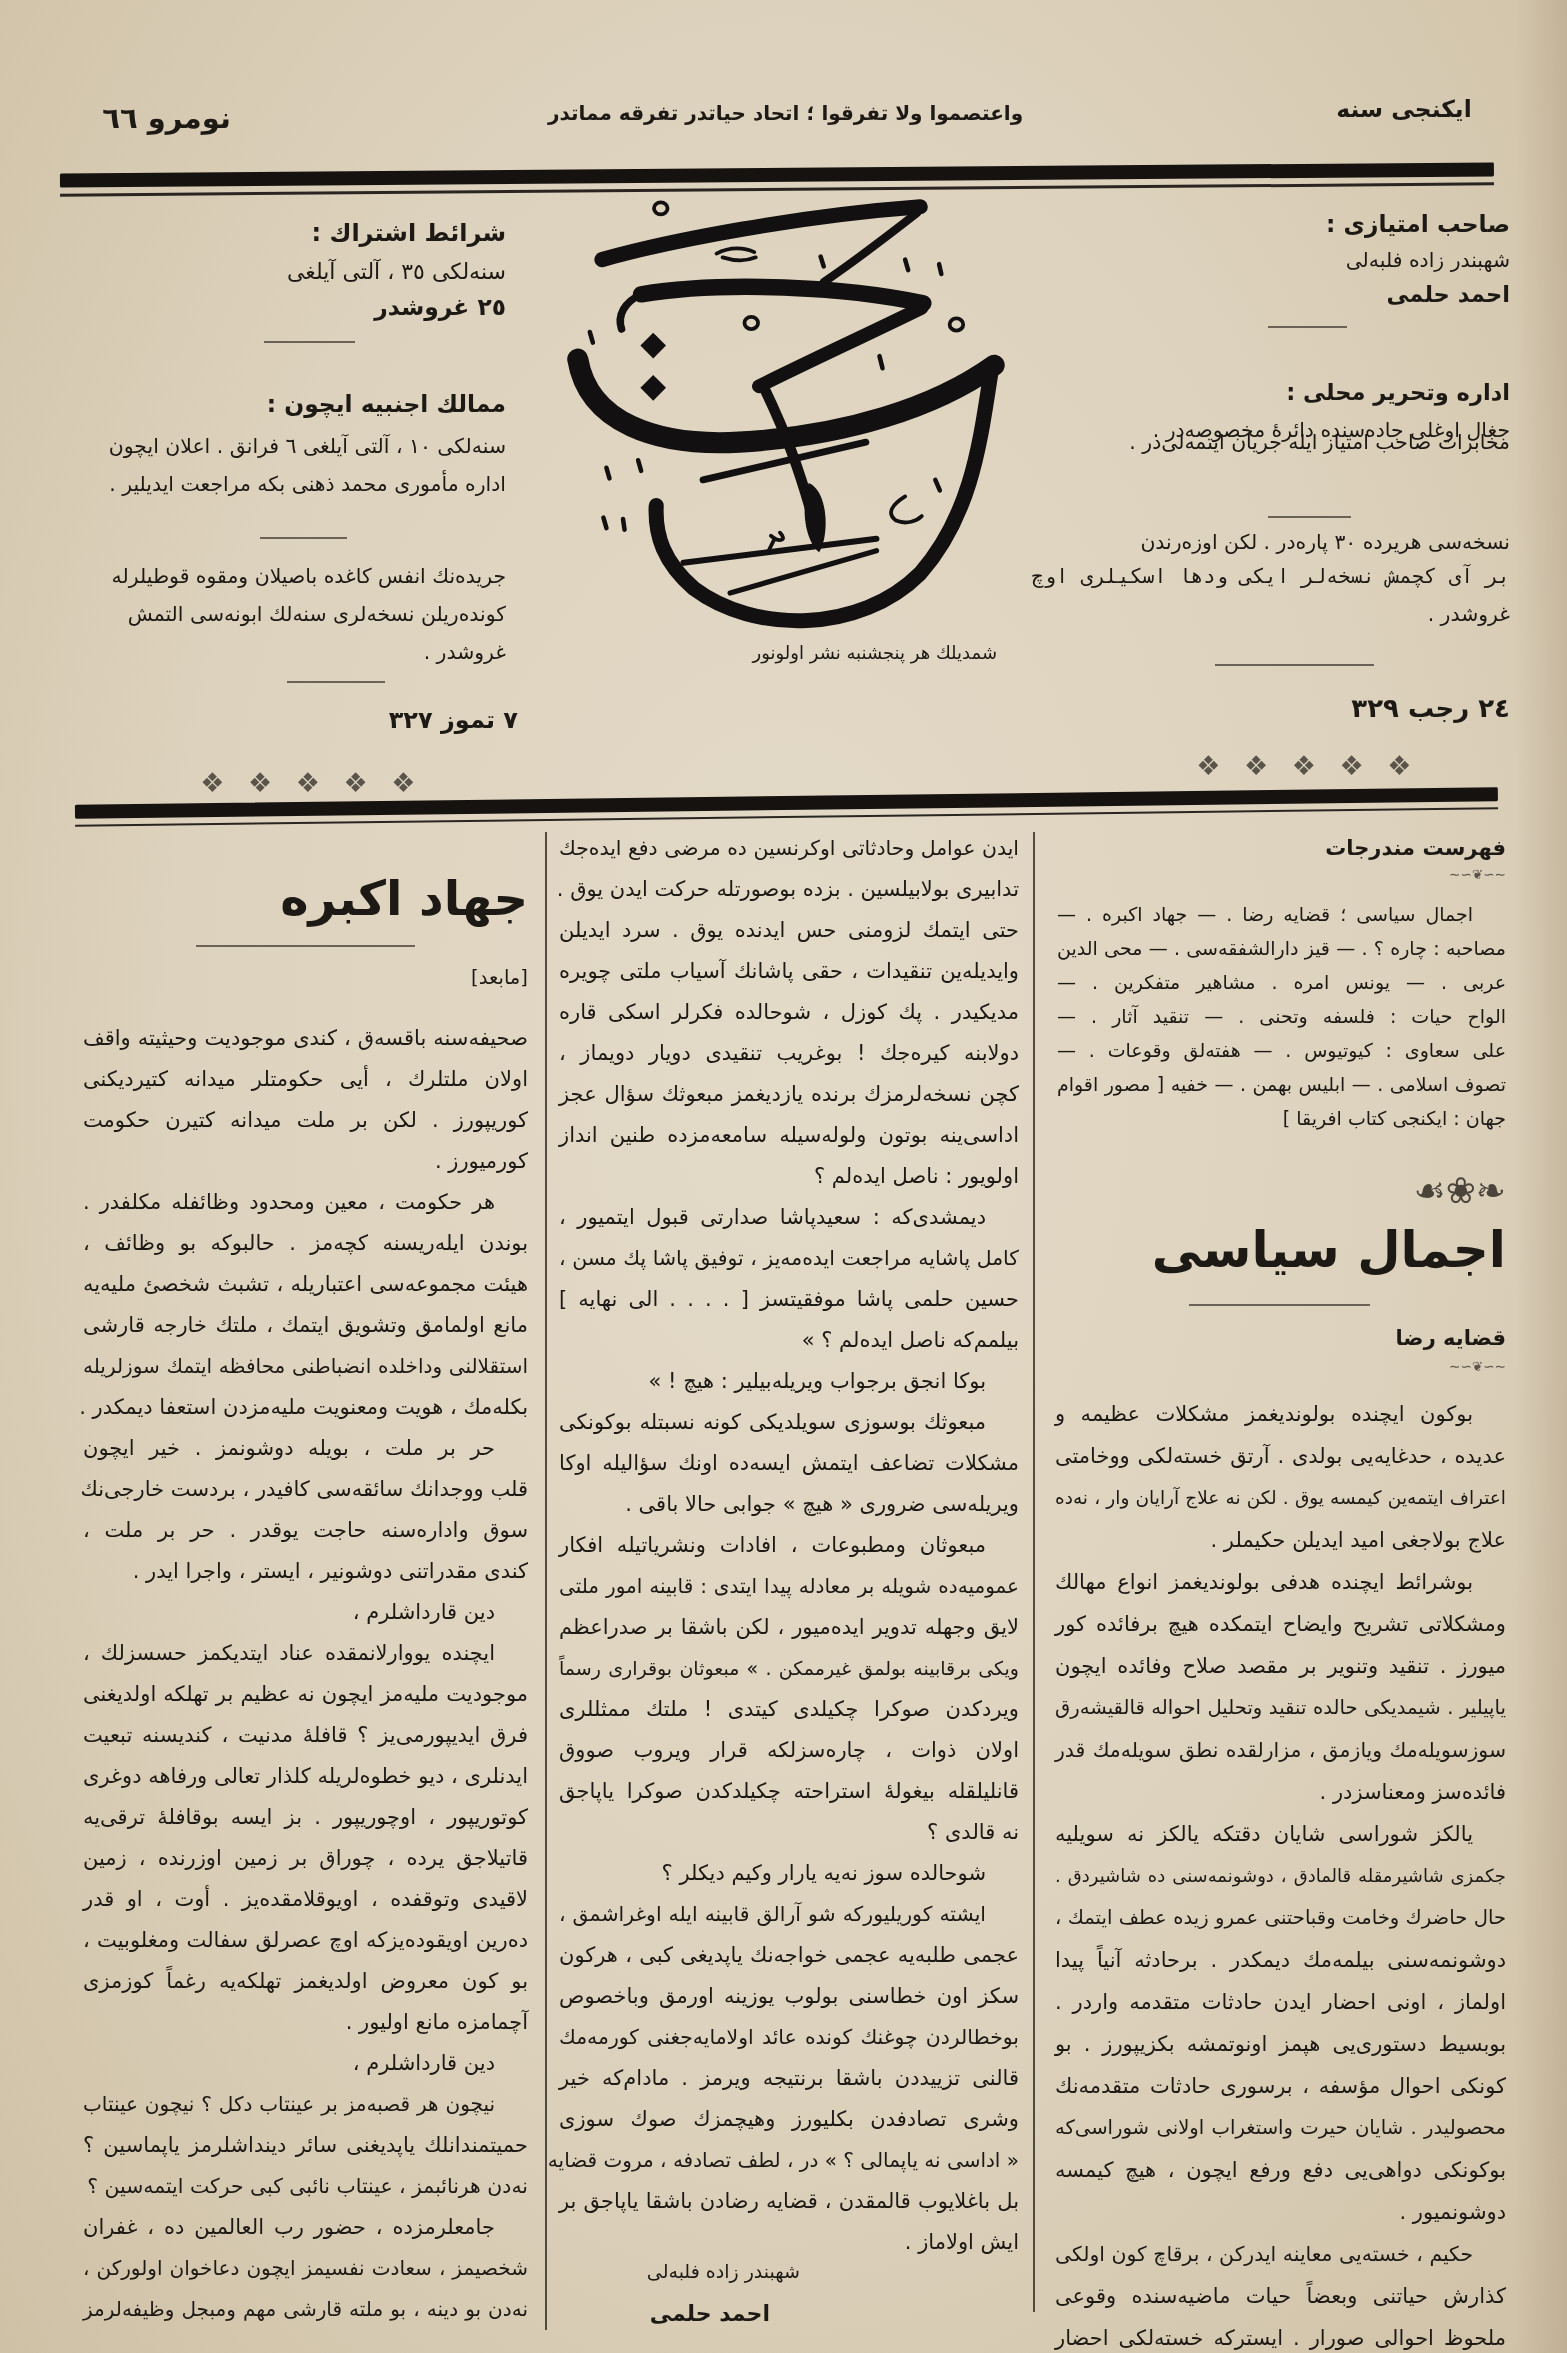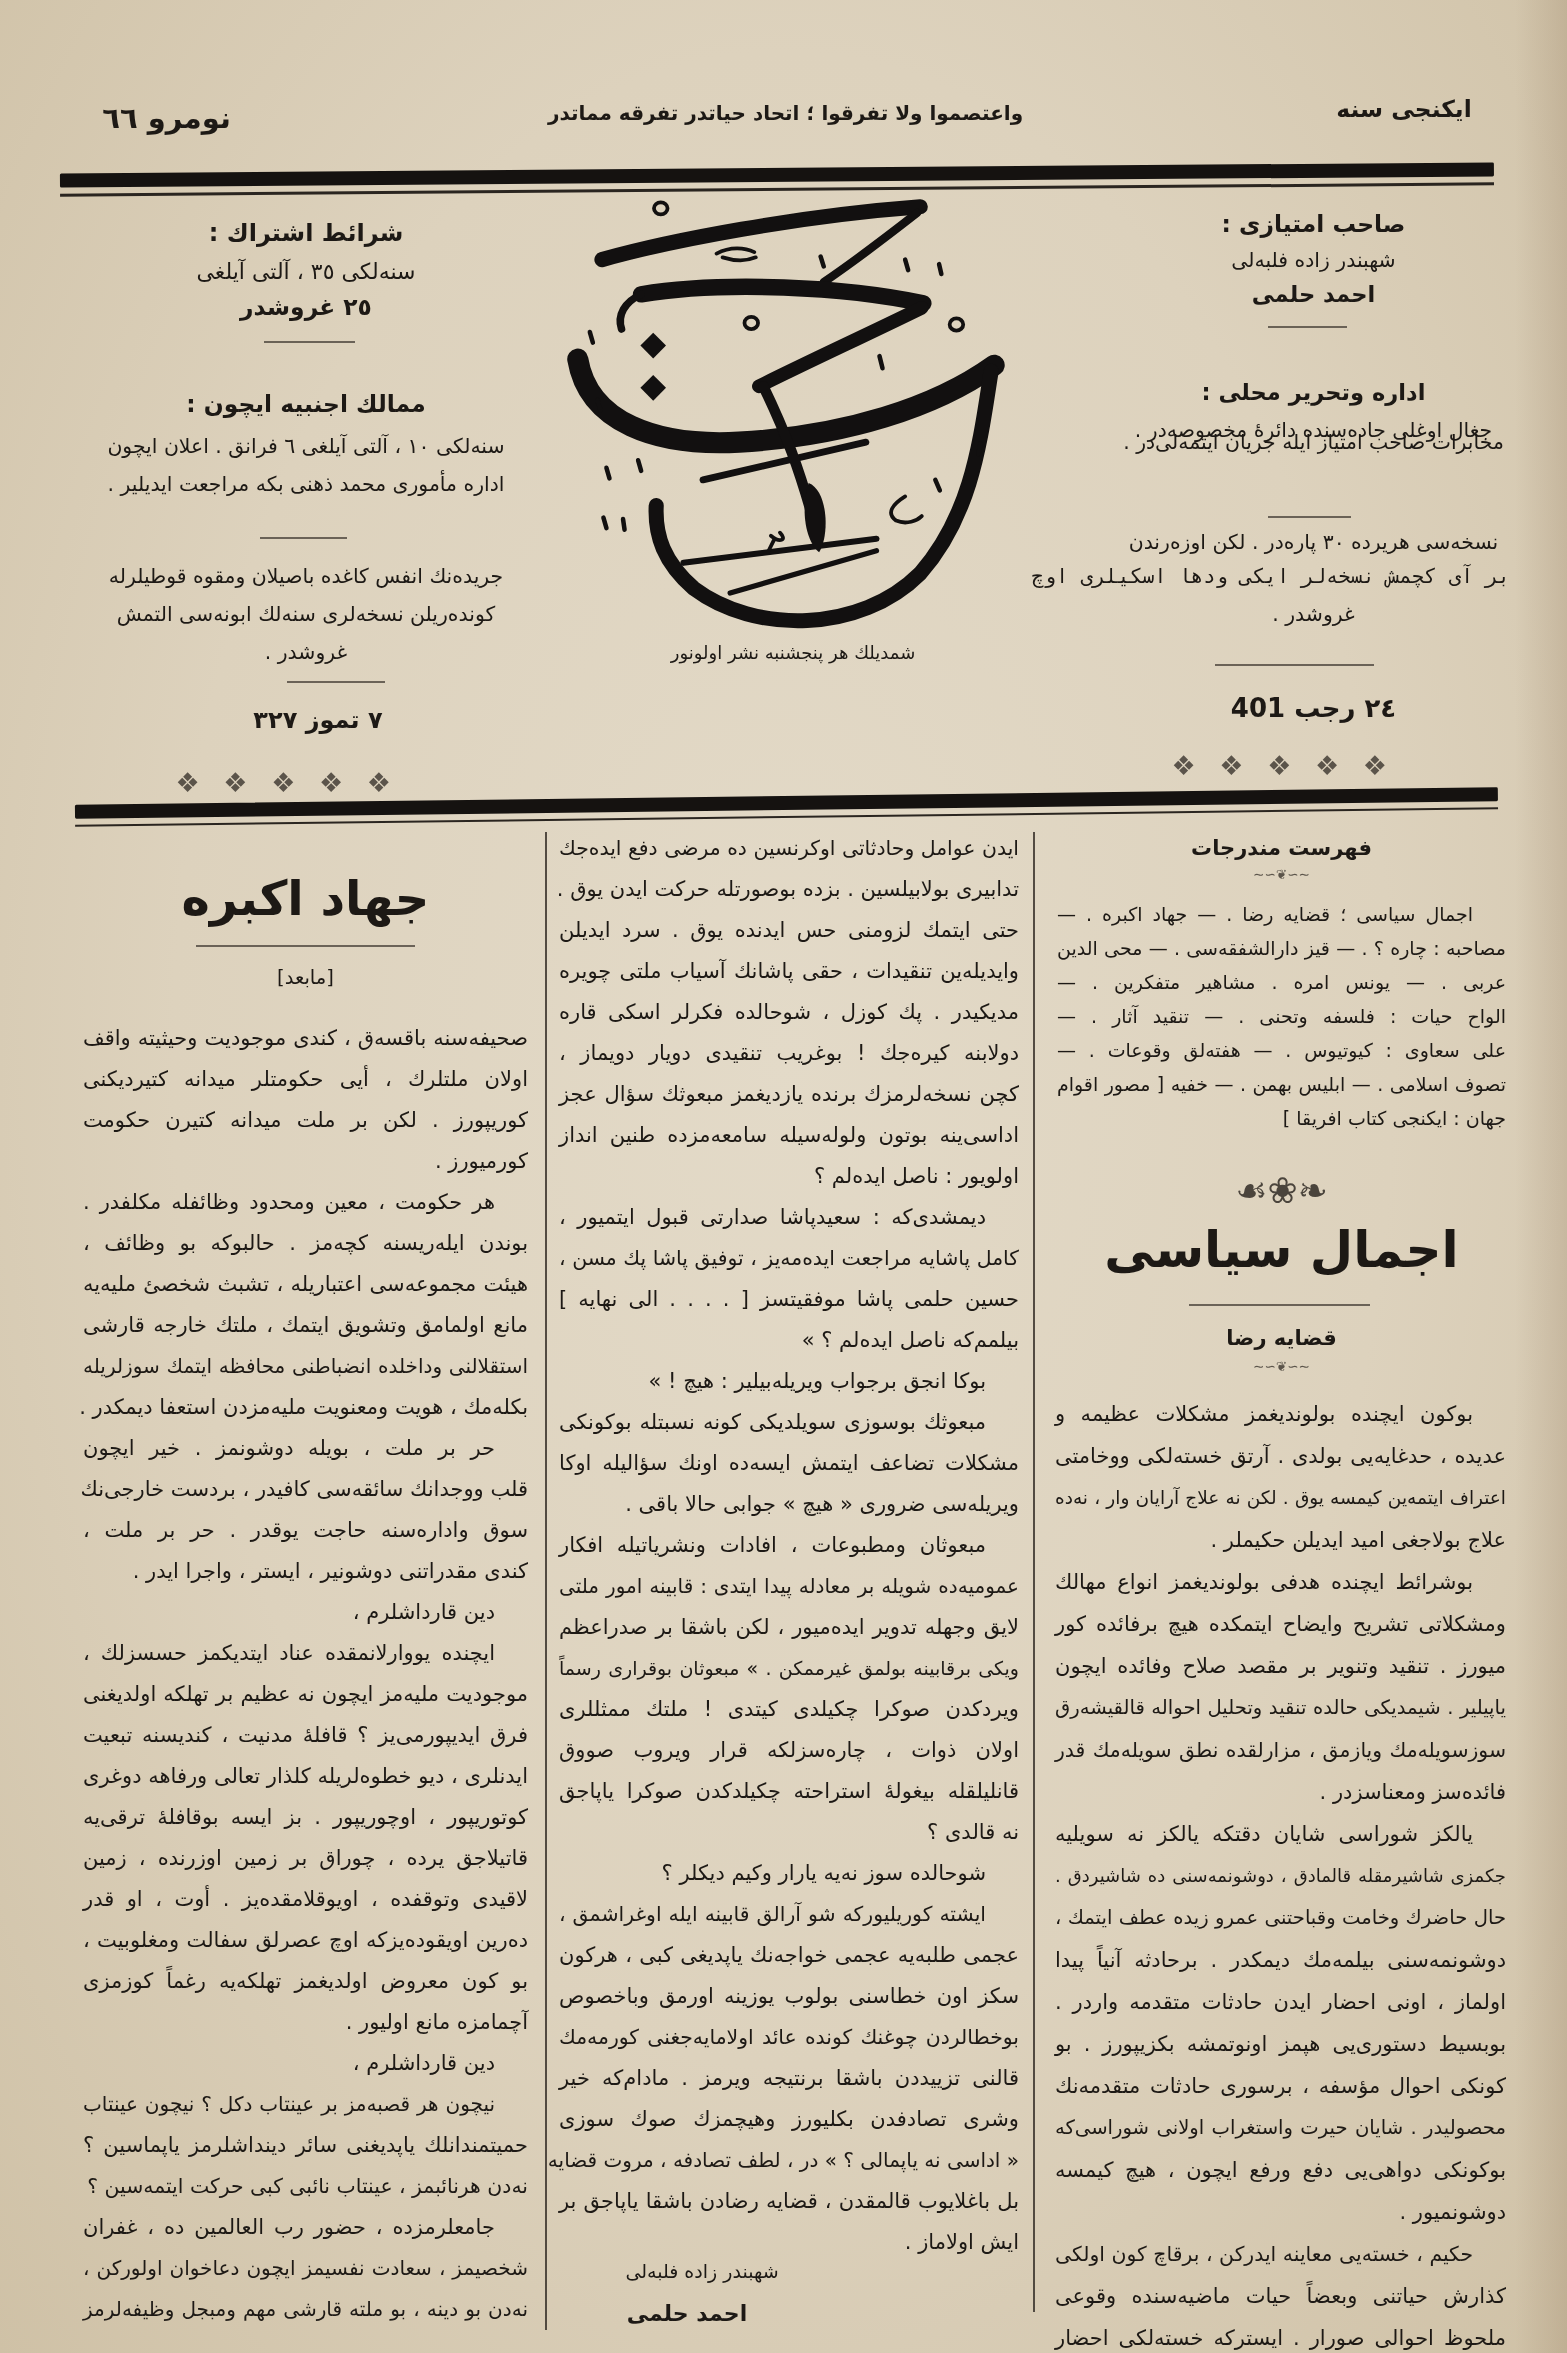--- a/index.html
+++ b/index.html
@@ -23,21 +23,21 @@
   .lines { position:absolute; direction:rtl; }
   .line {
     height:var(--lh); line-height:var(--lh);
     font-size:var(--fs, 21px); white-space:nowrap;
     text-align:justify; text-align-last:justify;
     direction:rtl; color:#1d1915;
   }
   .line[data-k*="e"] { text-align-last:right; text-align:right; }
   .line[data-k*="i"] { padding-right:33px; }
   .orn { color:#3b352e; opacity:.8; letter-spacing:7.5px; }
-  .mh { position:absolute; direction:rtl; text-align:center; white-space:nowrap; }
+  .mh { position:absolute; direction:rtl; text-align:right; white-space:nowrap; }
 </style>
 </head>
 <body>
 
 <div class="page-edge"></div>
 
 <div class="abs ar c b fit" style="left:91px; top:97px; width:151px; font-size:29px; line-height:42px;">نومرو ٦٦</div>
 <div class="abs ar c b fit" style="left: 544px; top: 92px; width: 483px; font-size: 20px; line-height: 42px; letter-spacing: 0px;">واعتصموا ولا تفرقوا ؛ اتحاد حیاتدر تفرقه مماتدر</div>
 <div class="abs ar c b fit" style="left: 1336px; top: 88px; width: 136px; font-size: 23.4px; line-height: 42px;">ایکنجی سنه</div>
 
@@ -120,21 +120,21 @@
   <div class="mh b fit" style="left:1117px; top:373px; width:393px; font-size:22.6px; line-height:38px;">اداره وتحریر محلی :</div>
   <div class="mh fit" style="left:1117px; top:412px; width:393px; font-size:20.4px; line-height:36px;">جغال اوغلی جاده‌سنده دائرهٔ مخصوصه‌در .</div>
   <div class="mh fit" style="left:1117px; top:424px; width:393px; font-size:20.4px; line-height:36px;">مخابرات صاحب امتیاز ایله جریان ایتمه‌لی‌در .</div>
   <div class="hair" style="left:1268px; top:516px; width:83px;"></div>
 
   <div class="mh fit" style="left:1117px; top:524px; width:393px; font-size:20.4px; line-height:36px;">نسخه‌سی هریرده ٣٠ پاره‌در . لکن اوزه‌رندن</div>
   <div class="mh fit" style="left:1117px; top:560px; width:393px; font-size:20.4px; line-height:36px;font-family:Liberation Mono, monospace;">بر آی کچمش نسخه‌لر ایکی ودها اسکیلری اوچ</div>
   <div class="mh fit" style="left:1117px; top:596px; width:393px; font-size:20.4px; line-height:36px;">غروشدر .</div>
   <div class="hair" style="left:1215px; top:664px; width:159px;"></div>
 
-  <div class="mh b fit" style="left:1117px; top:687px; width:393px; font-size:26px; line-height:42px;">٢٤ رجب 401</div>
+  <div class="mh b fit" style="left:1117px; top:687px; width:393px; font-size:26px; line-height:42px;">٢٤ رجب ٣٢٩</div>
   <div class="mh orn" style="left:1147px; top:747px; width:272px; font-size:27px; line-height:38px; direction:ltr;">❖ ❖ ❖ ❖ ❖</div>
 </div>
 
 <div class="abs" style="left:75px; top:796px; width:1423px; height:27px; transform:rotate(-0.7deg); transform-origin:50% 50%;">
   <div class="rule-thick" style="left:0; top:0; width:1423px;"></div>
   <div class="rule-thin" style="left:0; top:19.6px; width:1423px;"></div>
 </div>
 
 <div class="vdiv" style="left:545px; top:832px; height:1498px;"></div>
 <div class="vdiv" style="left:1033px; top:832px; height:1480px;"></div>

